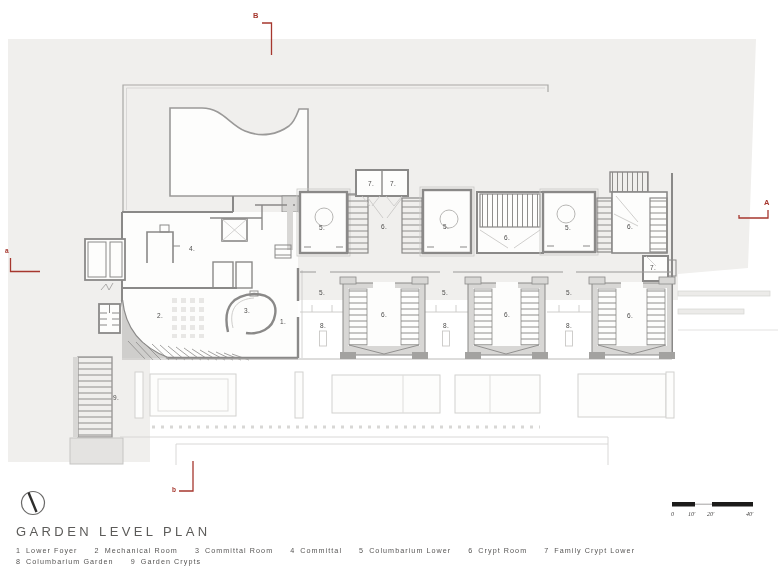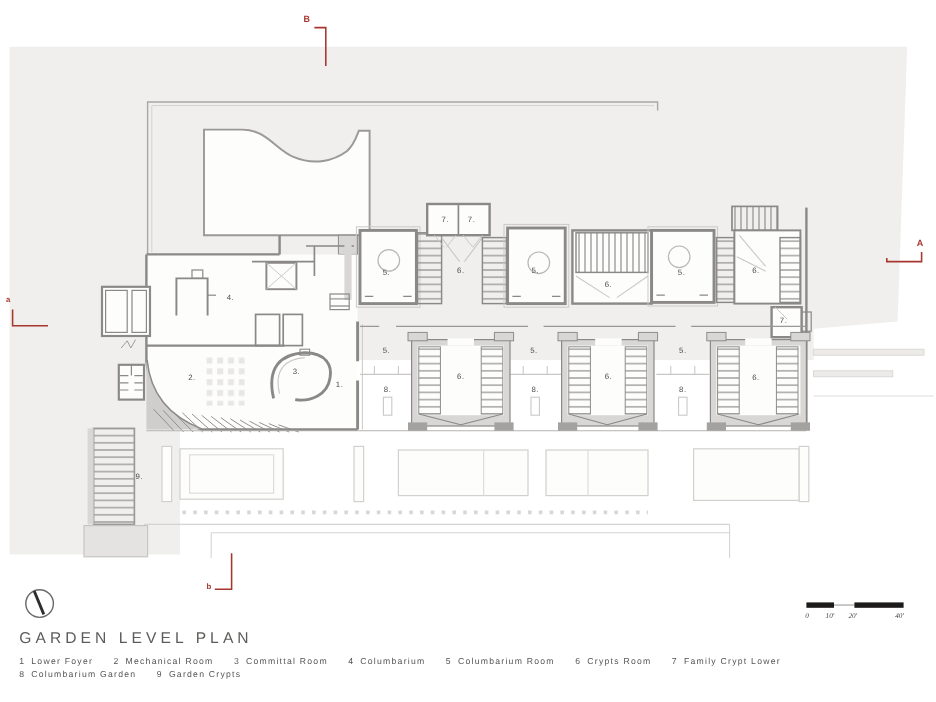--- a/index.html
+++ b/index.html
@@ -269,23 +269,23 @@
 <span class="scale-label" style="left:671px;top:511px;">0</span>
 <span class="scale-label" style="left:688px;top:511px;">10'</span>
 <span class="scale-label" style="left:707px;top:511px;">20'</span>
 <span class="scale-label" style="left:746px;top:511px;">40'</span>
 
 <div class="title">GARDEN LEVEL PLAN</div>
 <div class="legend-row" id="legend-row-1">
       <span class="li"><span class="ln">1</span><span>Lower Foyer</span></span>
       <span class="li"><span class="ln">2</span><span>Mechanical Room</span></span>
       <span class="li"><span class="ln">3</span><span>Committal Room</span></span>
-      <span class="li"><span class="ln">4</span><span>Columbarium</span></span>
-      <span class="li"><span class="ln">5</span><span>Columbarium Room</span></span>
-      <span class="li"><span class="ln">6</span><span>Crypts Room</span></span>
+      <span class="li"><span class="ln">4</span><span>Committal</span></span>
+      <span class="li"><span class="ln">5</span><span>Columbarium Lower</span></span>
+      <span class="li"><span class="ln">6</span><span>Crypt Room</span></span>
       <span class="li"><span class="ln">7</span><span>Family Crypt Lower</span></span>
     </div>
 <div class="legend-row" id="legend-row-2">
       <span class="li"><span class="ln">8</span><span>Columbarium Garden</span></span>
       <span class="li"><span class="ln">9</span><span>Garden Crypts</span></span>
     </div>
 
 </div>
 
 </body></html>

